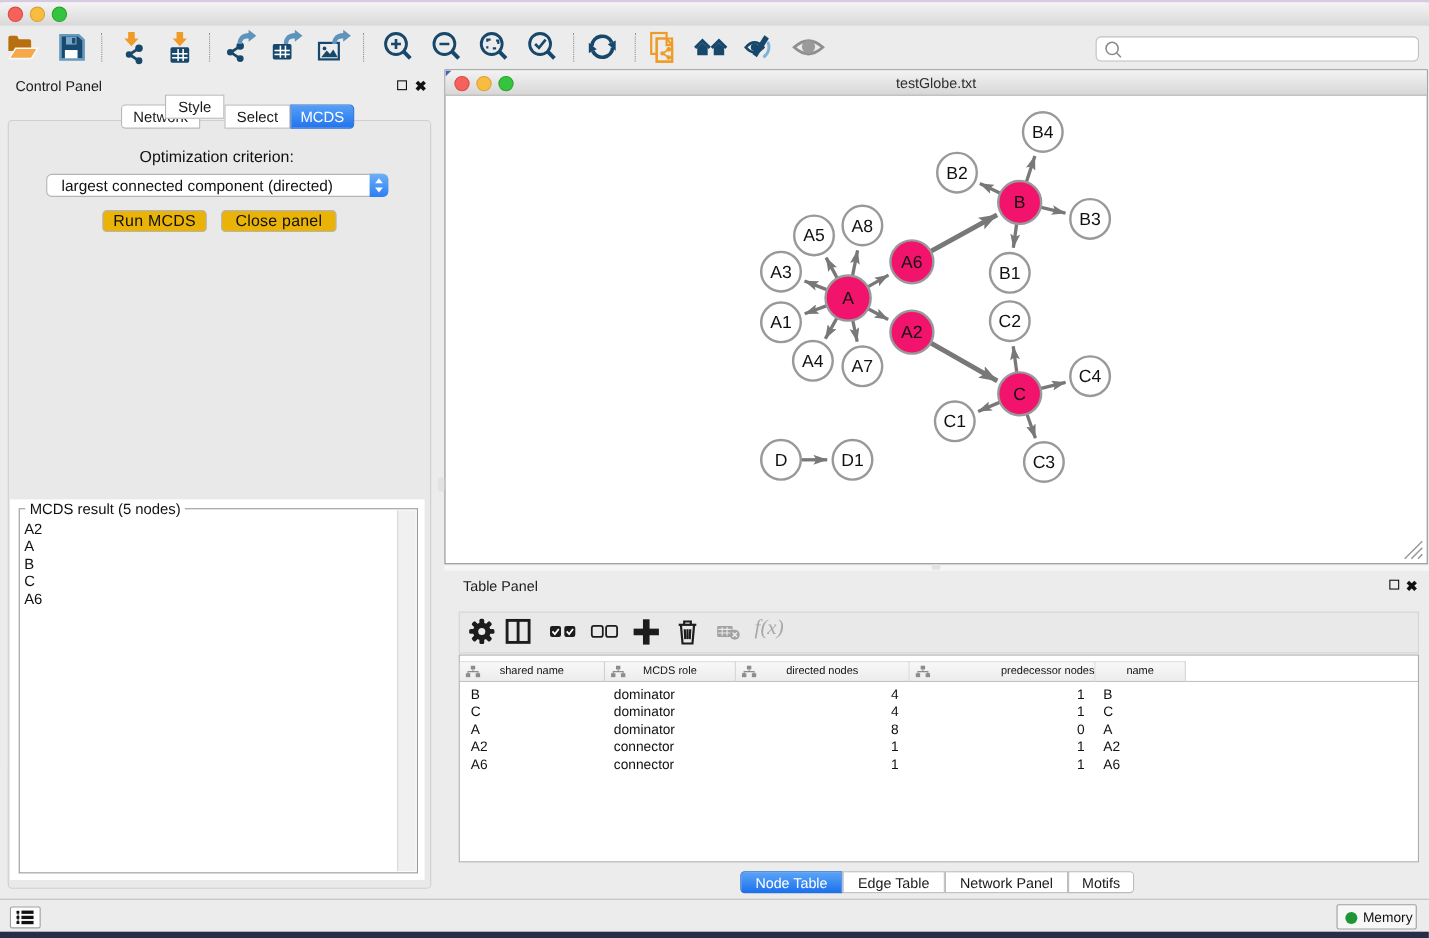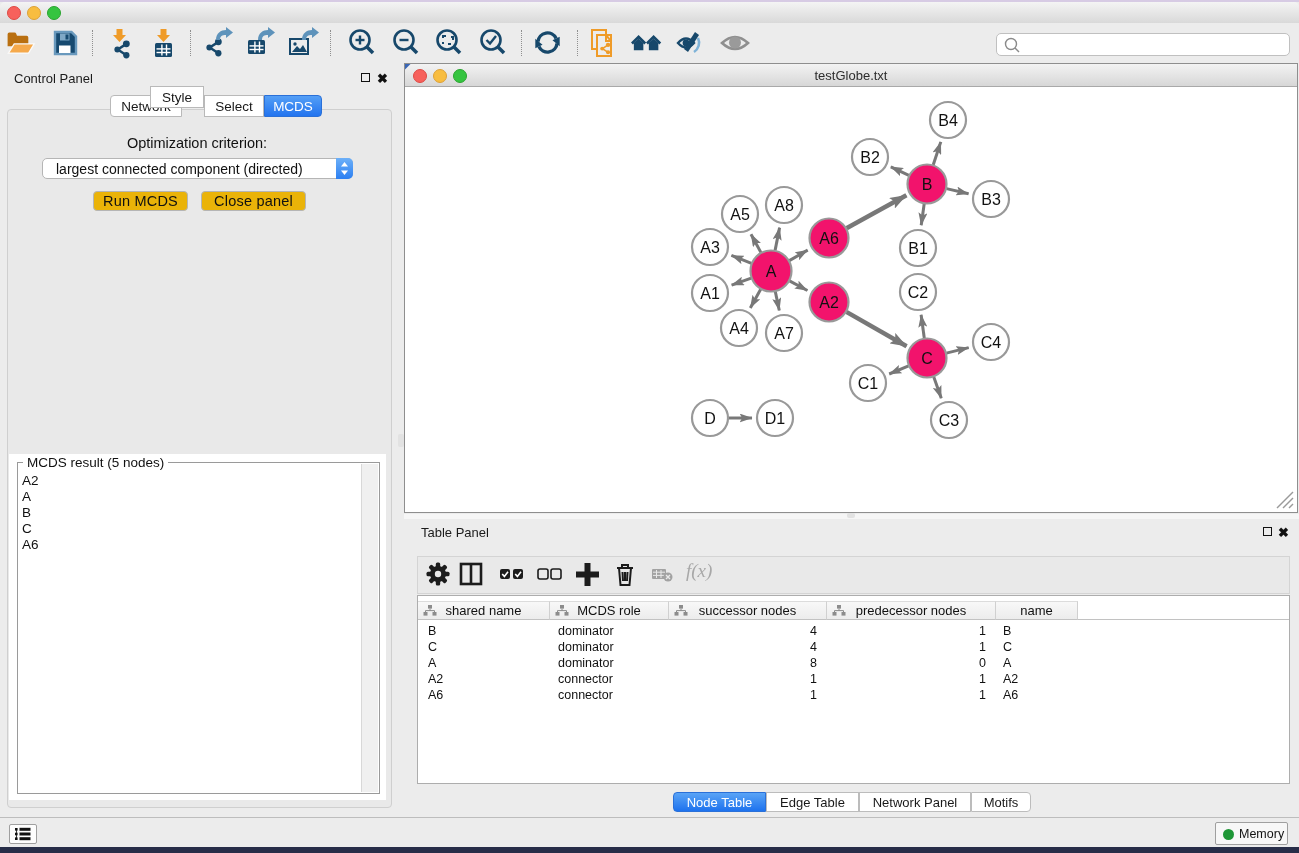--- a/index.html
+++ b/index.html
@@ -40,21 +40,21 @@
 #net-titlebar{position:absolute;left:0;top:0;width:892px;height:22px;background:linear-gradient(#f3f3f3,#d7d7d7);border-bottom:1px solid #a9a9a9;}
 #net-titlebar .t1{top:5px;left:8px;background:#f7615c;border:1px solid #de4a44;}
 #net-titlebar .t2{top:5px;left:28px;background:#f8bd40;border:1px solid #dda137;}
 #net-titlebar .t3{top:5px;left:48px;background:#35c440;border:1px solid #2aa42f;}
 #net-title-text{position:absolute;left:0;top:4px;width:892px;text-align:center;font-size:13px;color:#2d2d2d;}
 #graph{position:absolute;left:0;top:24px;}
 
 #tp-title{left:421px;top:525px;font-size:13px;color:#1b1b1b;}
 #tp-toolbar{left:417px;top:556px;width:873px;height:38px;background:#e9e9e9;border:1px solid #d4d4d4;box-sizing:border-box;}
 #tp-table{left:417px;top:595px;width:873px;height:189px;background:#fff;border:1px solid #adadad;box-sizing:border-box;}
-.th{position:absolute;top:5px;height:19px;background:linear-gradient(#f8f8f8,#ececec);border-right:1px solid #d0d0d0;border-bottom:1px solid #c2c2c2;border-top:1px solid #dcdcdc;box-sizing:border-box;font-size:13px;color:#111;text-align:center;line-height:18px;}
+.th{position:absolute;top:5px;height:19px;background:linear-gradient(#f8f8f8,#ececec);border-right:1px solid #d0d0d0;border-bottom:1px solid #c2c2c2;border-top:1px solid #dcdcdc;box-sizing:border-box;font-size:10px;color:#111;text-align:center;line-height:18px;}
 .trow{position:absolute;font-size:12.5px;color:#111;height:16px;line-height:16px;}
 
 .btab{position:absolute;top:792px;height:20px;line-height:19px;background:#fff;border:1px solid #bcbcbc;box-sizing:border-box;font-size:13px;color:#191919;text-align:center;}
 .btab.sel{background:linear-gradient(#5aa4f6,#1d72ee);color:#fff;border-color:#2a70d8;}
 
 #statusbar{left:0;top:817px;width:1299px;height:29px;background:#ececec;border-top:1px solid #bdbdbd;}
 #list-btn{left:9px;top:824px;width:28px;height:20px;background:#fdfdfd;border:1px solid #9f9f9f;border-radius:2px;box-sizing:border-box;}
 #mem-btn{left:1215px;top:822px;width:73px;height:23px;background:#f7f7f7;border:1px solid #9f9f9f;border-radius:2px;font-size:12.5px;color:#111;box-sizing:border-box;}
 #mem-btn .dot{position:absolute;left:7px;top:6px;width:11px;height:11px;border-radius:50%;background:#1e9636;}
 #mem-btn .lbl{position:absolute;left:23px;top:4px;}
@@ -399,30 +399,30 @@
       </svg>
       <div class="th" style="left:132px;width:119px;">MCDS role</div>
       <svg style="position:absolute;left:137px;top:9px" width="14" height="12" viewBox="0 0 14 12">
         <g fill="#8c8c8c">
           <rect x="5" y="0" width="4" height="3.6"></rect>
           <rect x="0.5" y="7" width="4" height="3.6"></rect>
           <rect x="9.5" y="7" width="4" height="3.6"></rect>
           <path d="M7 3.6 v2 M2.5 7 v-1.4 h9 V7" stroke="#8c8c8c" stroke-width="1" fill="none"></path>
         </g>
       </svg>
-      <div class="th" style="left:251px;width:158px;">successor nodes</div>
+      <div class="th" style="left:251px;width:158px;">directed nodes</div>
       <svg style="position:absolute;left:256px;top:9px" width="14" height="12" viewBox="0 0 14 12">
         <g fill="#8c8c8c">
           <rect x="5" y="0" width="4" height="3.6"></rect>
           <rect x="0.5" y="7" width="4" height="3.6"></rect>
           <rect x="9.5" y="7" width="4" height="3.6"></rect>
           <path d="M7 3.6 v2 M2.5 7 v-1.4 h9 V7" stroke="#8c8c8c" stroke-width="1" fill="none"></path>
         </g>
       </svg>
-      <div class="th" style="left:409px;width:169px;">predecessor nodes</div>
+      <div class="th" style="left:409px;width:169px;text-align:right;">predecessor nodes</div>
       <svg style="position:absolute;left:414px;top:9px" width="14" height="12" viewBox="0 0 14 12">
         <g fill="#8c8c8c">
           <rect x="5" y="0" width="4" height="3.6"></rect>
           <rect x="0.5" y="7" width="4" height="3.6"></rect>
           <rect x="9.5" y="7" width="4" height="3.6"></rect>
           <path d="M7 3.6 v2 M2.5 7 v-1.4 h9 V7" stroke="#8c8c8c" stroke-width="1" fill="none"></path>
         </g>
       </svg>
       <div class="th" style="left:578px;width:82px;">name</div>
       <div style="position:absolute;left:660px;top:5px;width:211px;height:19px;border-bottom:1px solid #c2c2c2;box-sizing:border-box;"></div>

